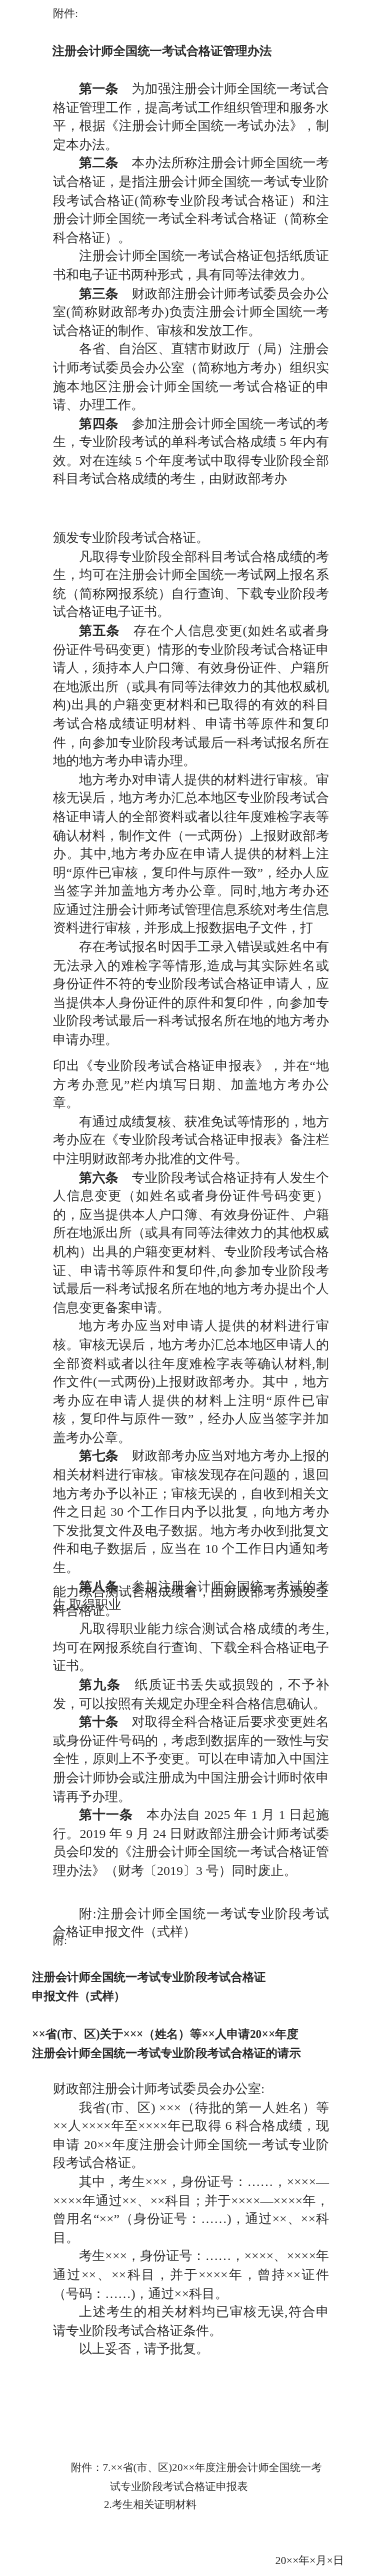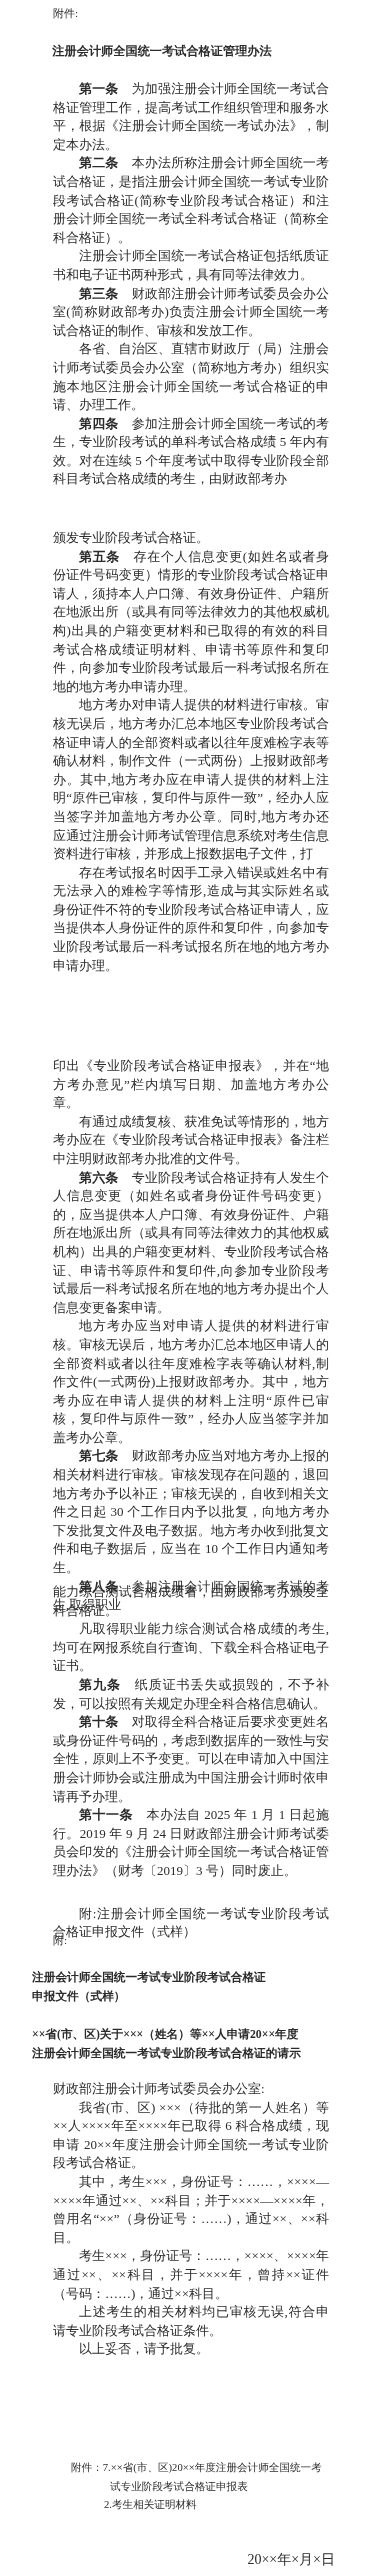--- a/index.html
+++ b/index.html
@@ -47,22 +47,22 @@
   .sample-body p.salutation { text-indent: 0; }
   .enclosure {
     left: 71px;
     width: 258px;
     font-size: 10.6px;
     line-height: 18.6px;
   }
   .enclosure .enc-item1 { padding-left: 39px; text-indent: -39px; margin: 0; }
   .enclosure .enc-item2 { margin: 0 0 0 33px; }
   .doc-date {
-    right: 37px;
-    font-size: 14px;
+    right: 28px;
+    font-size: 11px;
     line-height: 18.6px;
   }
 </style>
 </head>
 <body>
 
 <div class="abs att-label" style="top:3.7px">附件:</div>
 
 <div class="abs doc-title" style="top:42px">注册会计师全国统一考试合格证管理办法</div>
 
@@ -70,20 +70,21 @@
   <p><span class="art">第一条　</span><span>为加强注册会计师全国统一考试合格证管理工作，提高考试工作组织管理和服务水平，根据《注册会计师全国统一考试办法》，制定本办法。</span></p>
   <p><span class="art">第二条　</span><span>本办法所称注册会计师全国统一考试合格证，是指注册会计师全国统一考试专业阶段考试合格证(简称专业阶段考试合格证）和注册会计师全国统一考试全科考试合格证（简称全科合格证）。</span></p>
   <p><span class="art"></span><span>注册会计师全国统一考试合格证包括纸质证书和电子证书两种形式，具有同等法律效力。</span></p>
   <p><span class="art">第三条　</span><span>财政部注册会计师考试委员会办公室(简称财政部考办)负责注册会计师全国统一考试合格证的制作、审核和发放工作。</span></p>
   <p><span class="art"></span><span>各省、自治区、直辖市财政厅（局）注册会计师考试委员会办公室（简称地方考办）组织实施本地区注册会计师全国统一考试合格证的申请、办理工作。</span></p>
   <p><span class="art">第四条　</span><span>参加注册会计师全国统一考试的考生，专业阶段考试的单科考试合格成绩 5 年内有效。对在连续 5 个年度考试中取得专业阶段全部科目考试合格成绩的考生，由财政部考办</span></p>
 </div>
 
 <div class="abs seg" style="top:529px">
   <p class="noindent"><span class="art"></span><span>颁发专业阶段考试合格证。</span></p>
+  <p><span class="art"></span><span>凡取得专业阶段全部科目考试合格成绩的考生，均可在注册会计师全国统一考试网上报名系统（简称网报系统）自行查询、下载专业阶段考试合格证电子证书。</span></p>
   <p><span class="art">第五条　</span><span>存在个人信息变更(如姓名或者身份证件号码变更）情形的专业阶段考试合格证申请人，须持本人户口簿、有效身份证件、户籍所在地派出所（或具有同等法律效力的其他权威机构)出具的户籍变更材料和已取得的有效的科目考试合格成绩证明材料、申请书等原件和复印件，向参加专业阶段考试最后一科考试报名所在地的地方考办申请办理。</span></p>
   <p><span class="art"></span><span>地方考办对申请人提供的材料进行审核。审核无误后，地方考办汇总本地区专业阶段考试合格证申请人的全部资料或者以往年度难检字表等确认材料，制作文件（一式两份）上报财政部考办。其中,地方考办应在申请人提供的材料上注明“原件已审核，复印件与原件一致”，经办人应当签字并加盖地方考办公章。同时,地方考办还应通过注册会计师考试管理信息系统对考生信息资料进行审核，并形成上报数据电子文件，打</span></p>
   <p><span class="art"></span><span>存在考试报名时因手工录入错误或姓名中有无法录入的难检字等情形,造成与其实际姓名或身份证件不符的专业阶段考试合格证申请人，应当提供本人身份证件的原件和复印件，向参加专业阶段考试最后一科考试报名所在地的地方考办申请办理。</span></p>
 </div>
 
 <div class="abs seg" style="top:1057px">
   <p class="noindent"><span class="art"></span><span>印出《专业阶段考试合格证申报表》，并在“地方考办意见”栏内填写日期、加盖地方考办公章。</span></p>
   <p><span class="art"></span><span>有通过成绩复核、获准免试等情形的，地方考办应在《专业阶段考试合格证申报表》备注栏中注明财政部考办批准的文件号。</span></p>
   <p><span class="art">第六条　</span><span>专业阶段考试合格证持有人发生个人信息变更（如姓名或者身份证件号码变更）的，应当提供本人户口簿、有效身份证件、户籍所在地派出所（或具有同等法律效力的其他权威机构）出具的户籍变更材料、专业阶段考试合格证、申请书等原件和复印件,向参加专业阶段考试最后一科考试报名所在地的地方考办提出个人信息变更备案申请。</span></p>
   <p><span class="art"></span><span>地方考办应当对申请人提供的材料进行审核。审核无误后，地方考办汇总本地区申请人的全部资料或者以往年度难检字表等确认材料,制作文件(一式两份)上报财政部考办。其中，地方考办应在申请人提供的材料上注明“原件已审核，复印件与原件一致”，经办人应当签字并加盖考办公章。</span></p>

